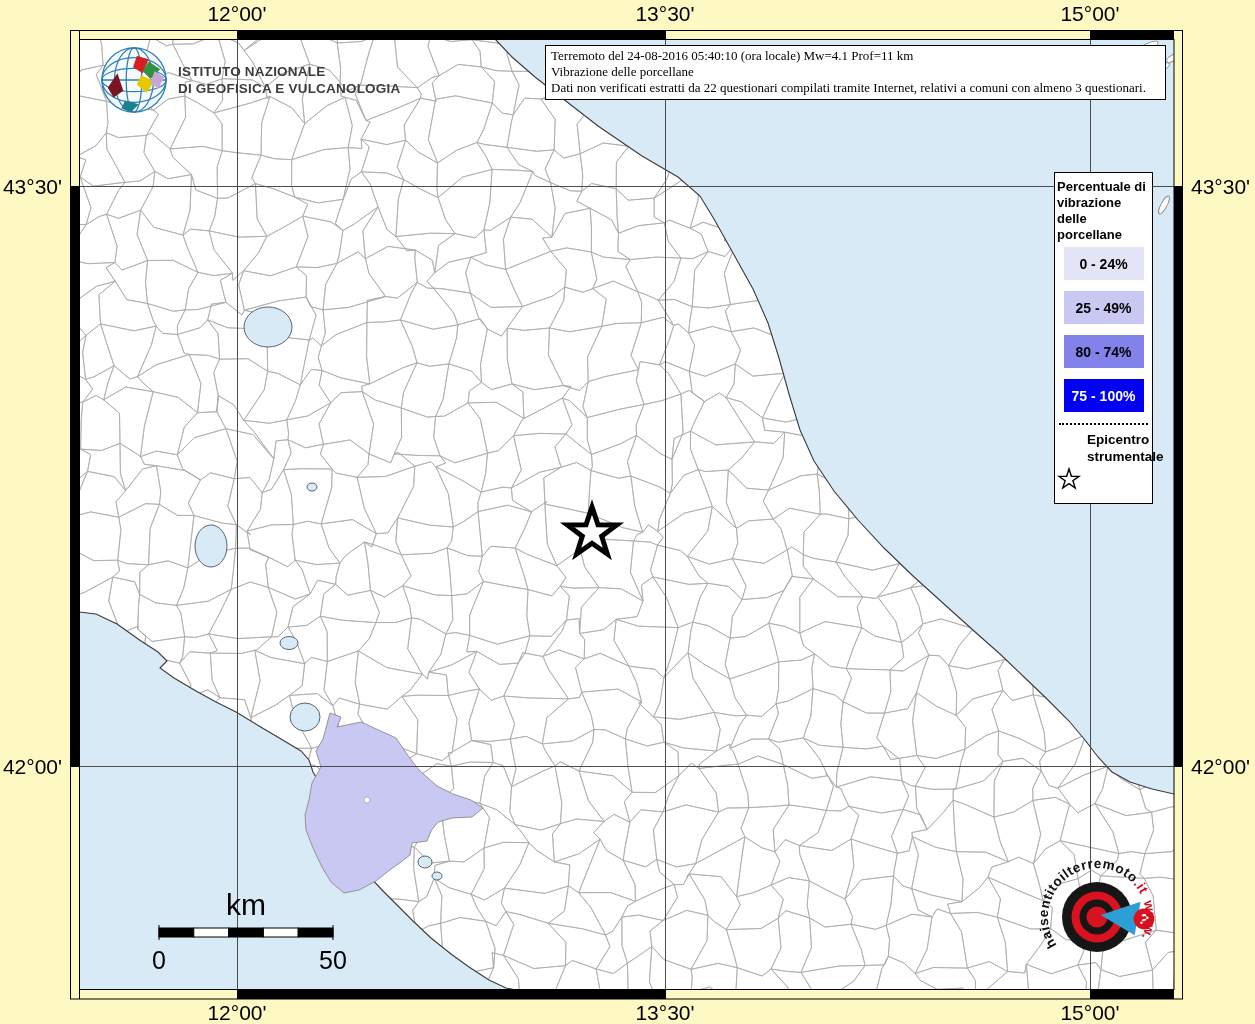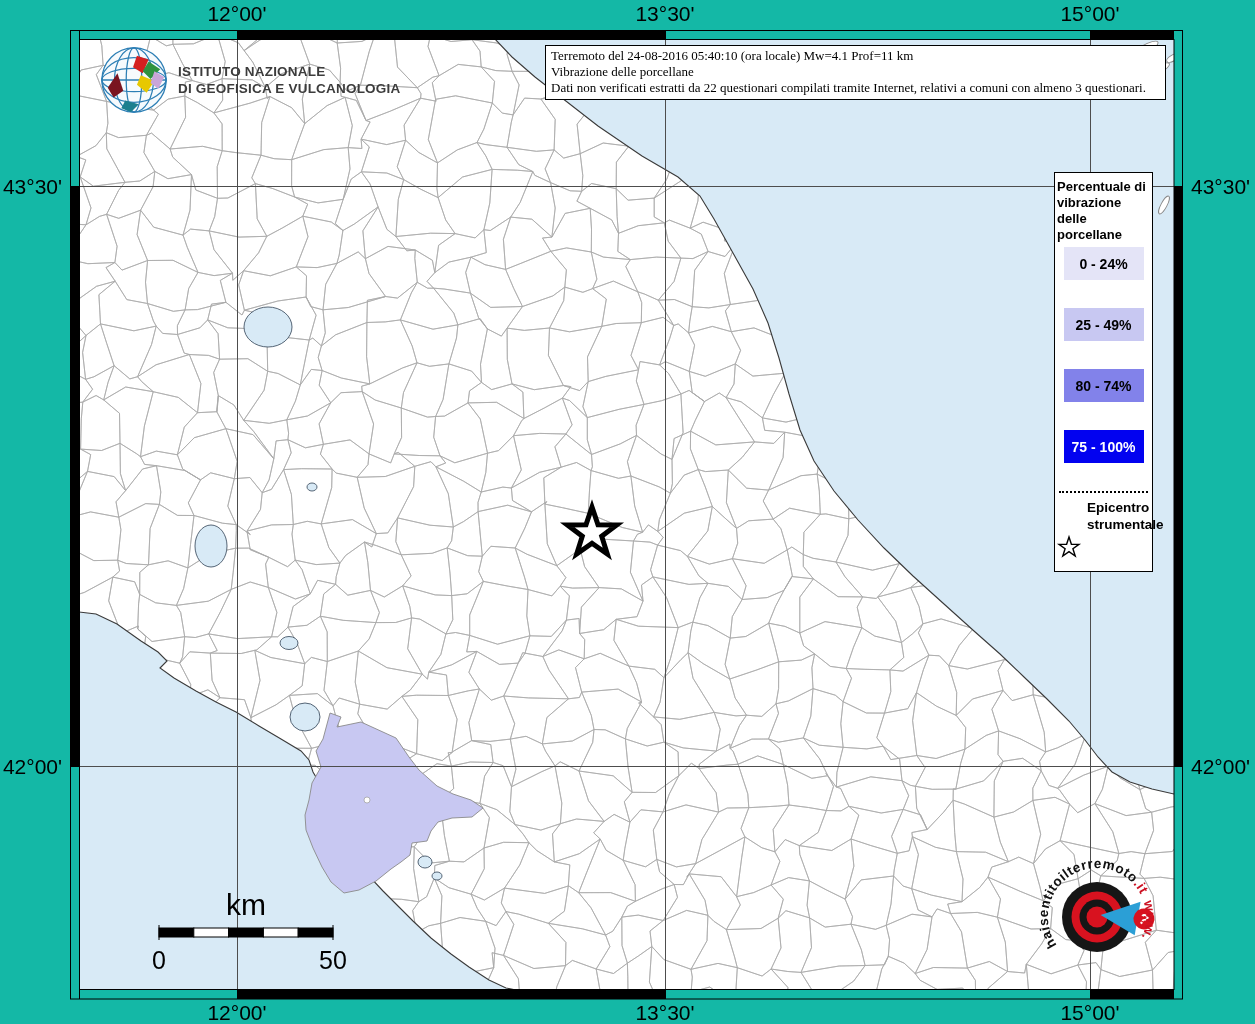--- a/index.html
+++ b/index.html
@@ -1,31 +1,31 @@
 <!DOCTYPE html>
 <html><head>
 <meta charset="utf-8">
 <style>
   html,body{margin:0;padding:0;background:#ffffff;}
-  #stage{position:relative;width:1255px;height:1024px;background:#14b8a6;overflow:hidden;
+  #stage{position:relative;width:1255px;height:1024px;background:#fef9c3;overflow:hidden;
          font-family:"Liberation Sans",sans-serif;color:#000;}
   #mapsvg{position:absolute;left:0;top:0;}
   .axis-label{position:absolute;font-size:21px;color:#000;white-space:nowrap;}
   .axis-top,.axis-bottom{transform:translateX(-50%);}
   .axis-left{width:62px;text-align:right;}
   .axis-right{text-align:left;}
   #ingv{position:absolute;left:98px;top:44px;display:flex;align-items:center;gap:8px;}
   #ingv-text{font-size:13.5px;font-weight:bold;color:#3c3c3c;line-height:17px;letter-spacing:.2px;}
   #infobox{position:absolute;left:545px;top:45px;width:609px;background:#ffffff;
            border:1px solid #000;font-size:13px;line-height:16px;padding:2px 5px 3px 5px;}
   #infobox div{white-space:nowrap;overflow:hidden;font-family:Liberation Serif, serif;}
   #legend{position:absolute;left:1054px;top:172px;width:97px;background:#ffffff;
           border:1px solid #000;text-align:left;padding:6px 0 8px 0;}
   #legend .ltitle{font-size:13px;font-weight:bold;line-height:16px;padding:0 2px 4px 2px;}
-  .bin{width:80px;height:33px;margin:0 auto 28px auto;display:flex;align-items:center;
+  .bin{width:80px;height:33px;margin:0 auto 11px auto;display:flex;align-items:center;
        justify-content:center;font-size:14px;font-weight:bold;}
   #legend .sep{border-top:2px dotted #000;margin:2px 4px 6px 4px;}
   #legend .epi{font-size:13.5px;font-weight:bold;line-height:17px;margin-left:32px;}
   #scalebar{position:absolute;left:146px;top:885px;}
   #watermark{position:absolute;left:1038px;top:853px;}
 </style>
 </head>
 <body>
 
 <div id="stage">

